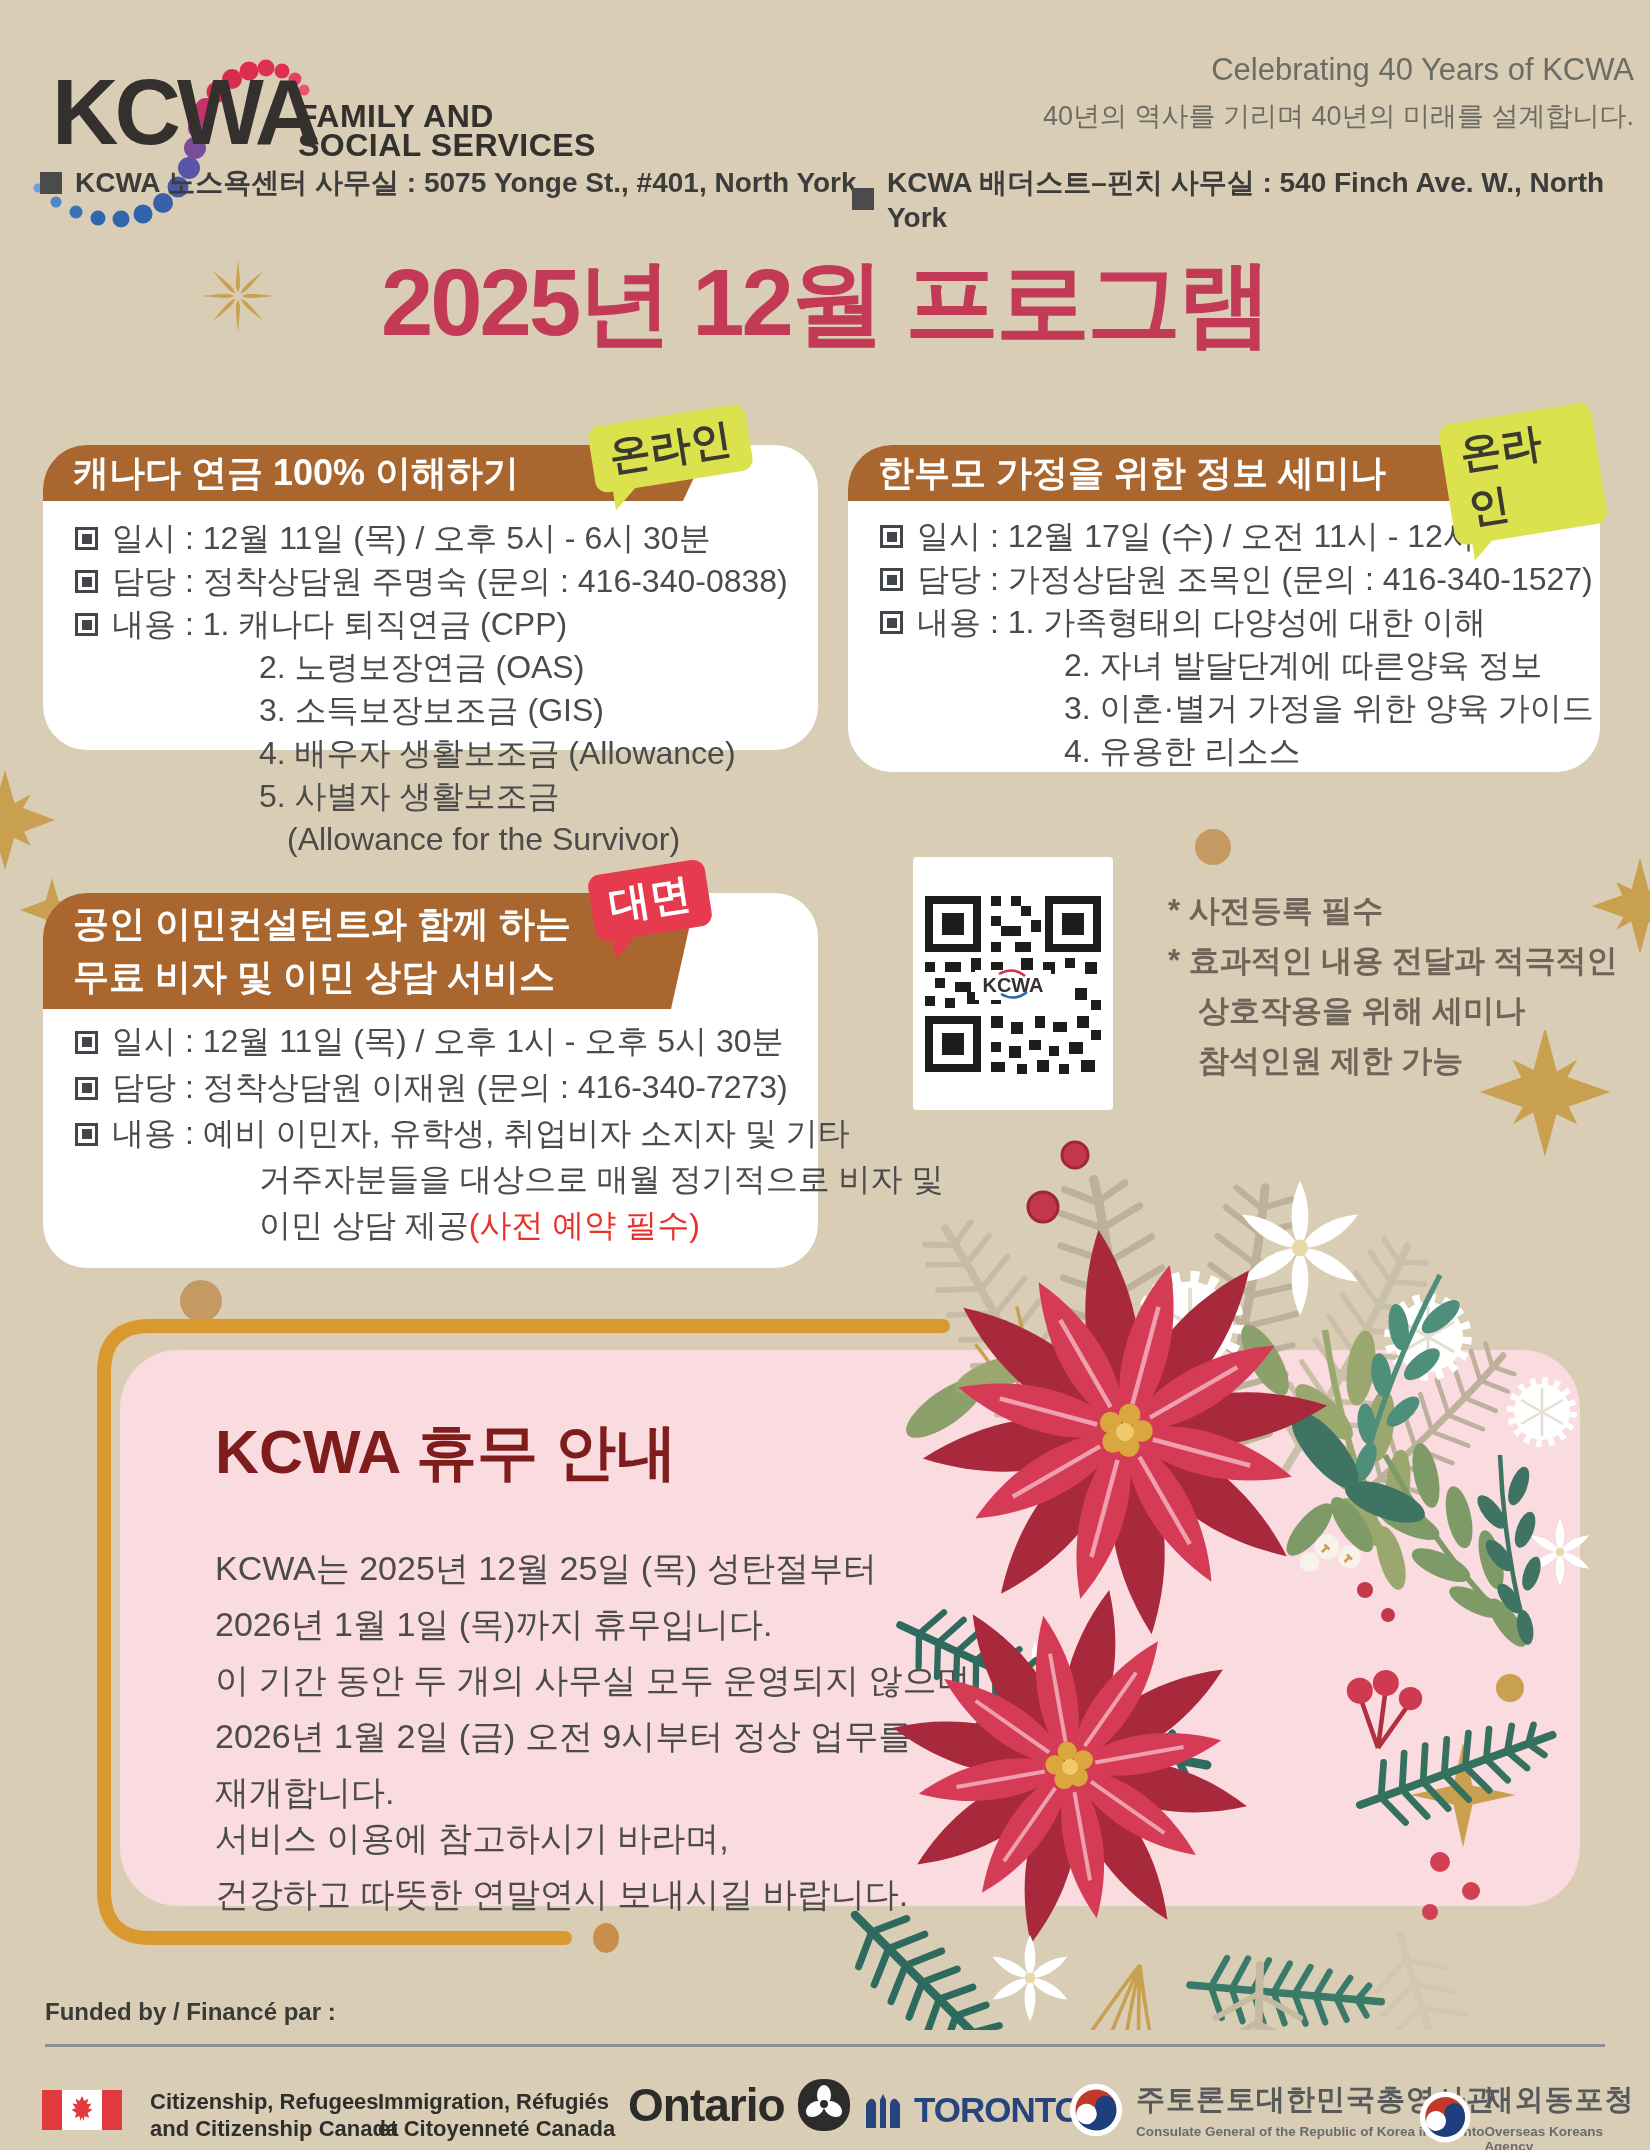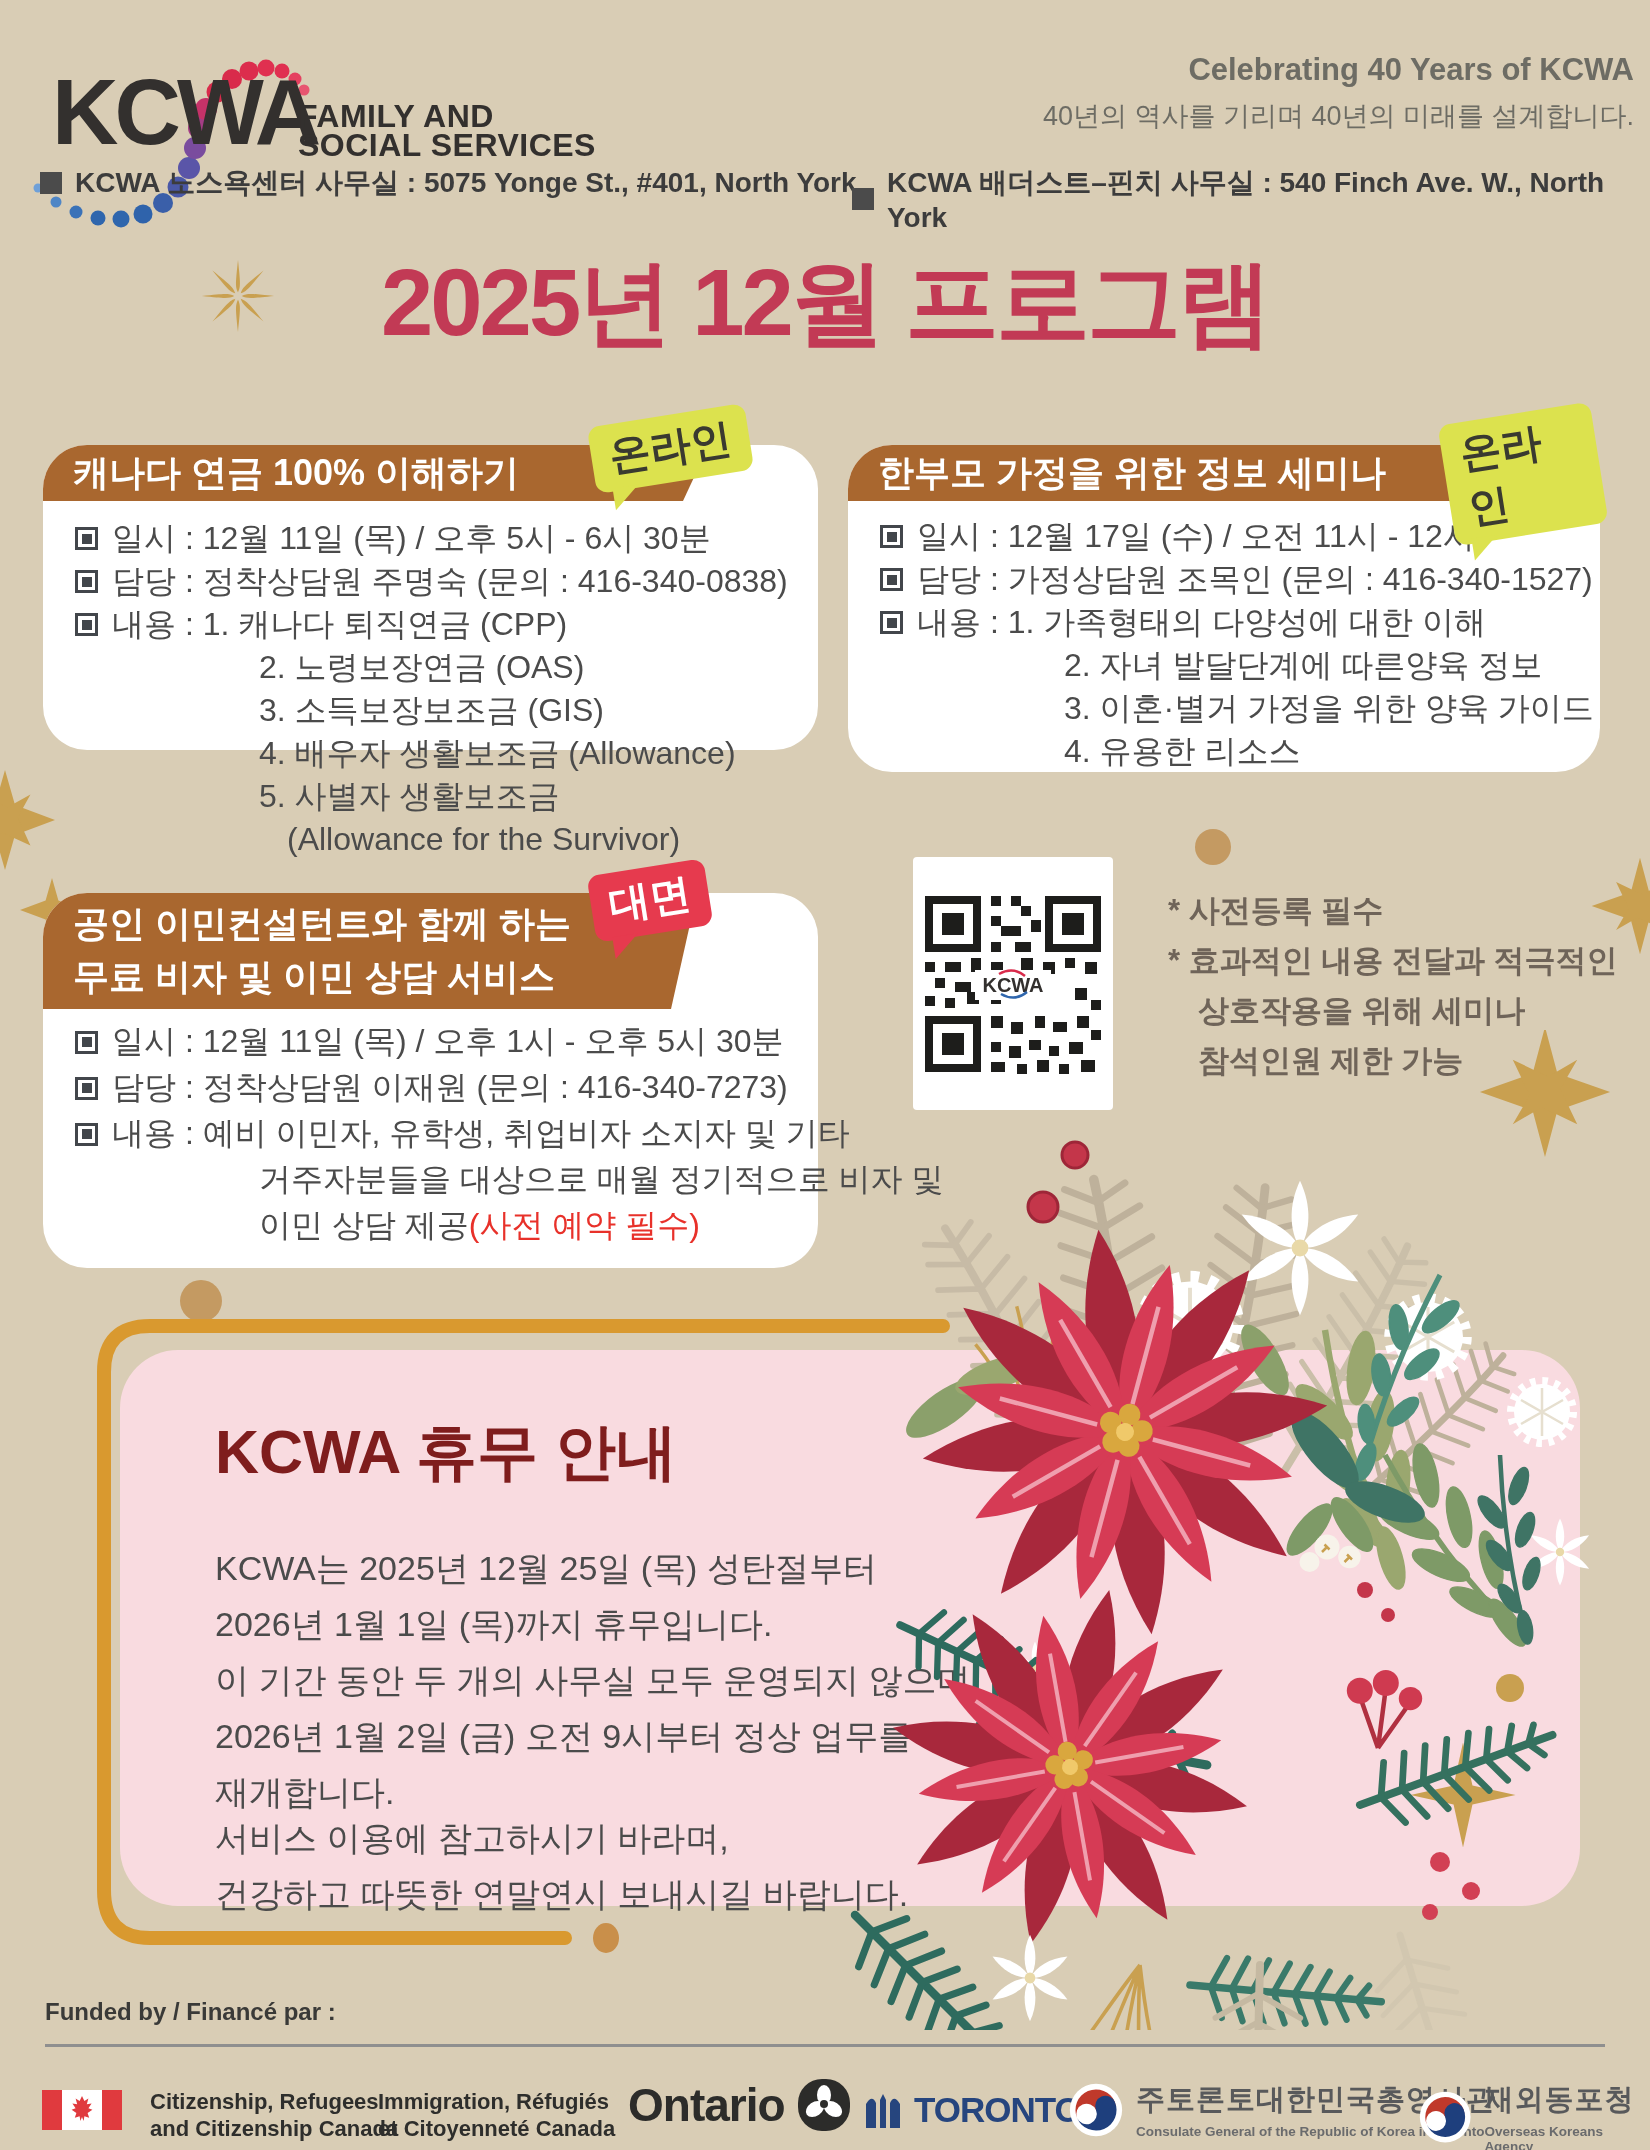--- a/index.html
+++ b/index.html
@@ -4,21 +4,21 @@
 <style>
   html,body{margin:0;padding:0;background:#b9ad96;}
   .canvas{position:relative;width:1650px;height:2150px;background:#d9cdb5;overflow:hidden;
           font-family:"Liberation Sans","DejaVu Sans",sans-serif;}
   .abs{position:absolute;}
 
   
   .logo-kcwa{left:52px;top:66px;font-size:92px;font-weight:900;color:#33302e;letter-spacing:-4px;line-height:1;}
   .logo-sub{left:298px;top:102px;font-size:32px;font-weight:800;color:#33302e;line-height:29px;letter-spacing:.5px;}
   .celebrating{right:16px;top:52px;text-align:right;color:#6d6c64;}
-  .celebrating .l1{font-size:31px;font-weight:700;}
+  .celebrating .l1{font-size:31px;font-weight:400;}
   .celebrating .l2{font-size:27px;font-weight:500;margin-top:10px;}
   .addr{top:164px;font-size:28px;font-weight:700;color:#3c3c3c;display:flex;align-items:center;}
   .addr .sq{width:22px;height:22px;background:#4b4b4b;margin-right:13px;flex:none;}
   .addr-left{left:40px;}
   .addr-right{left:852px;}
 
   
   .page-title{left:0;top:240px;width:100%;text-align:center;font-size:94px;font-weight:900;
               color:#c23a55;letter-spacing:-3px;}
 

